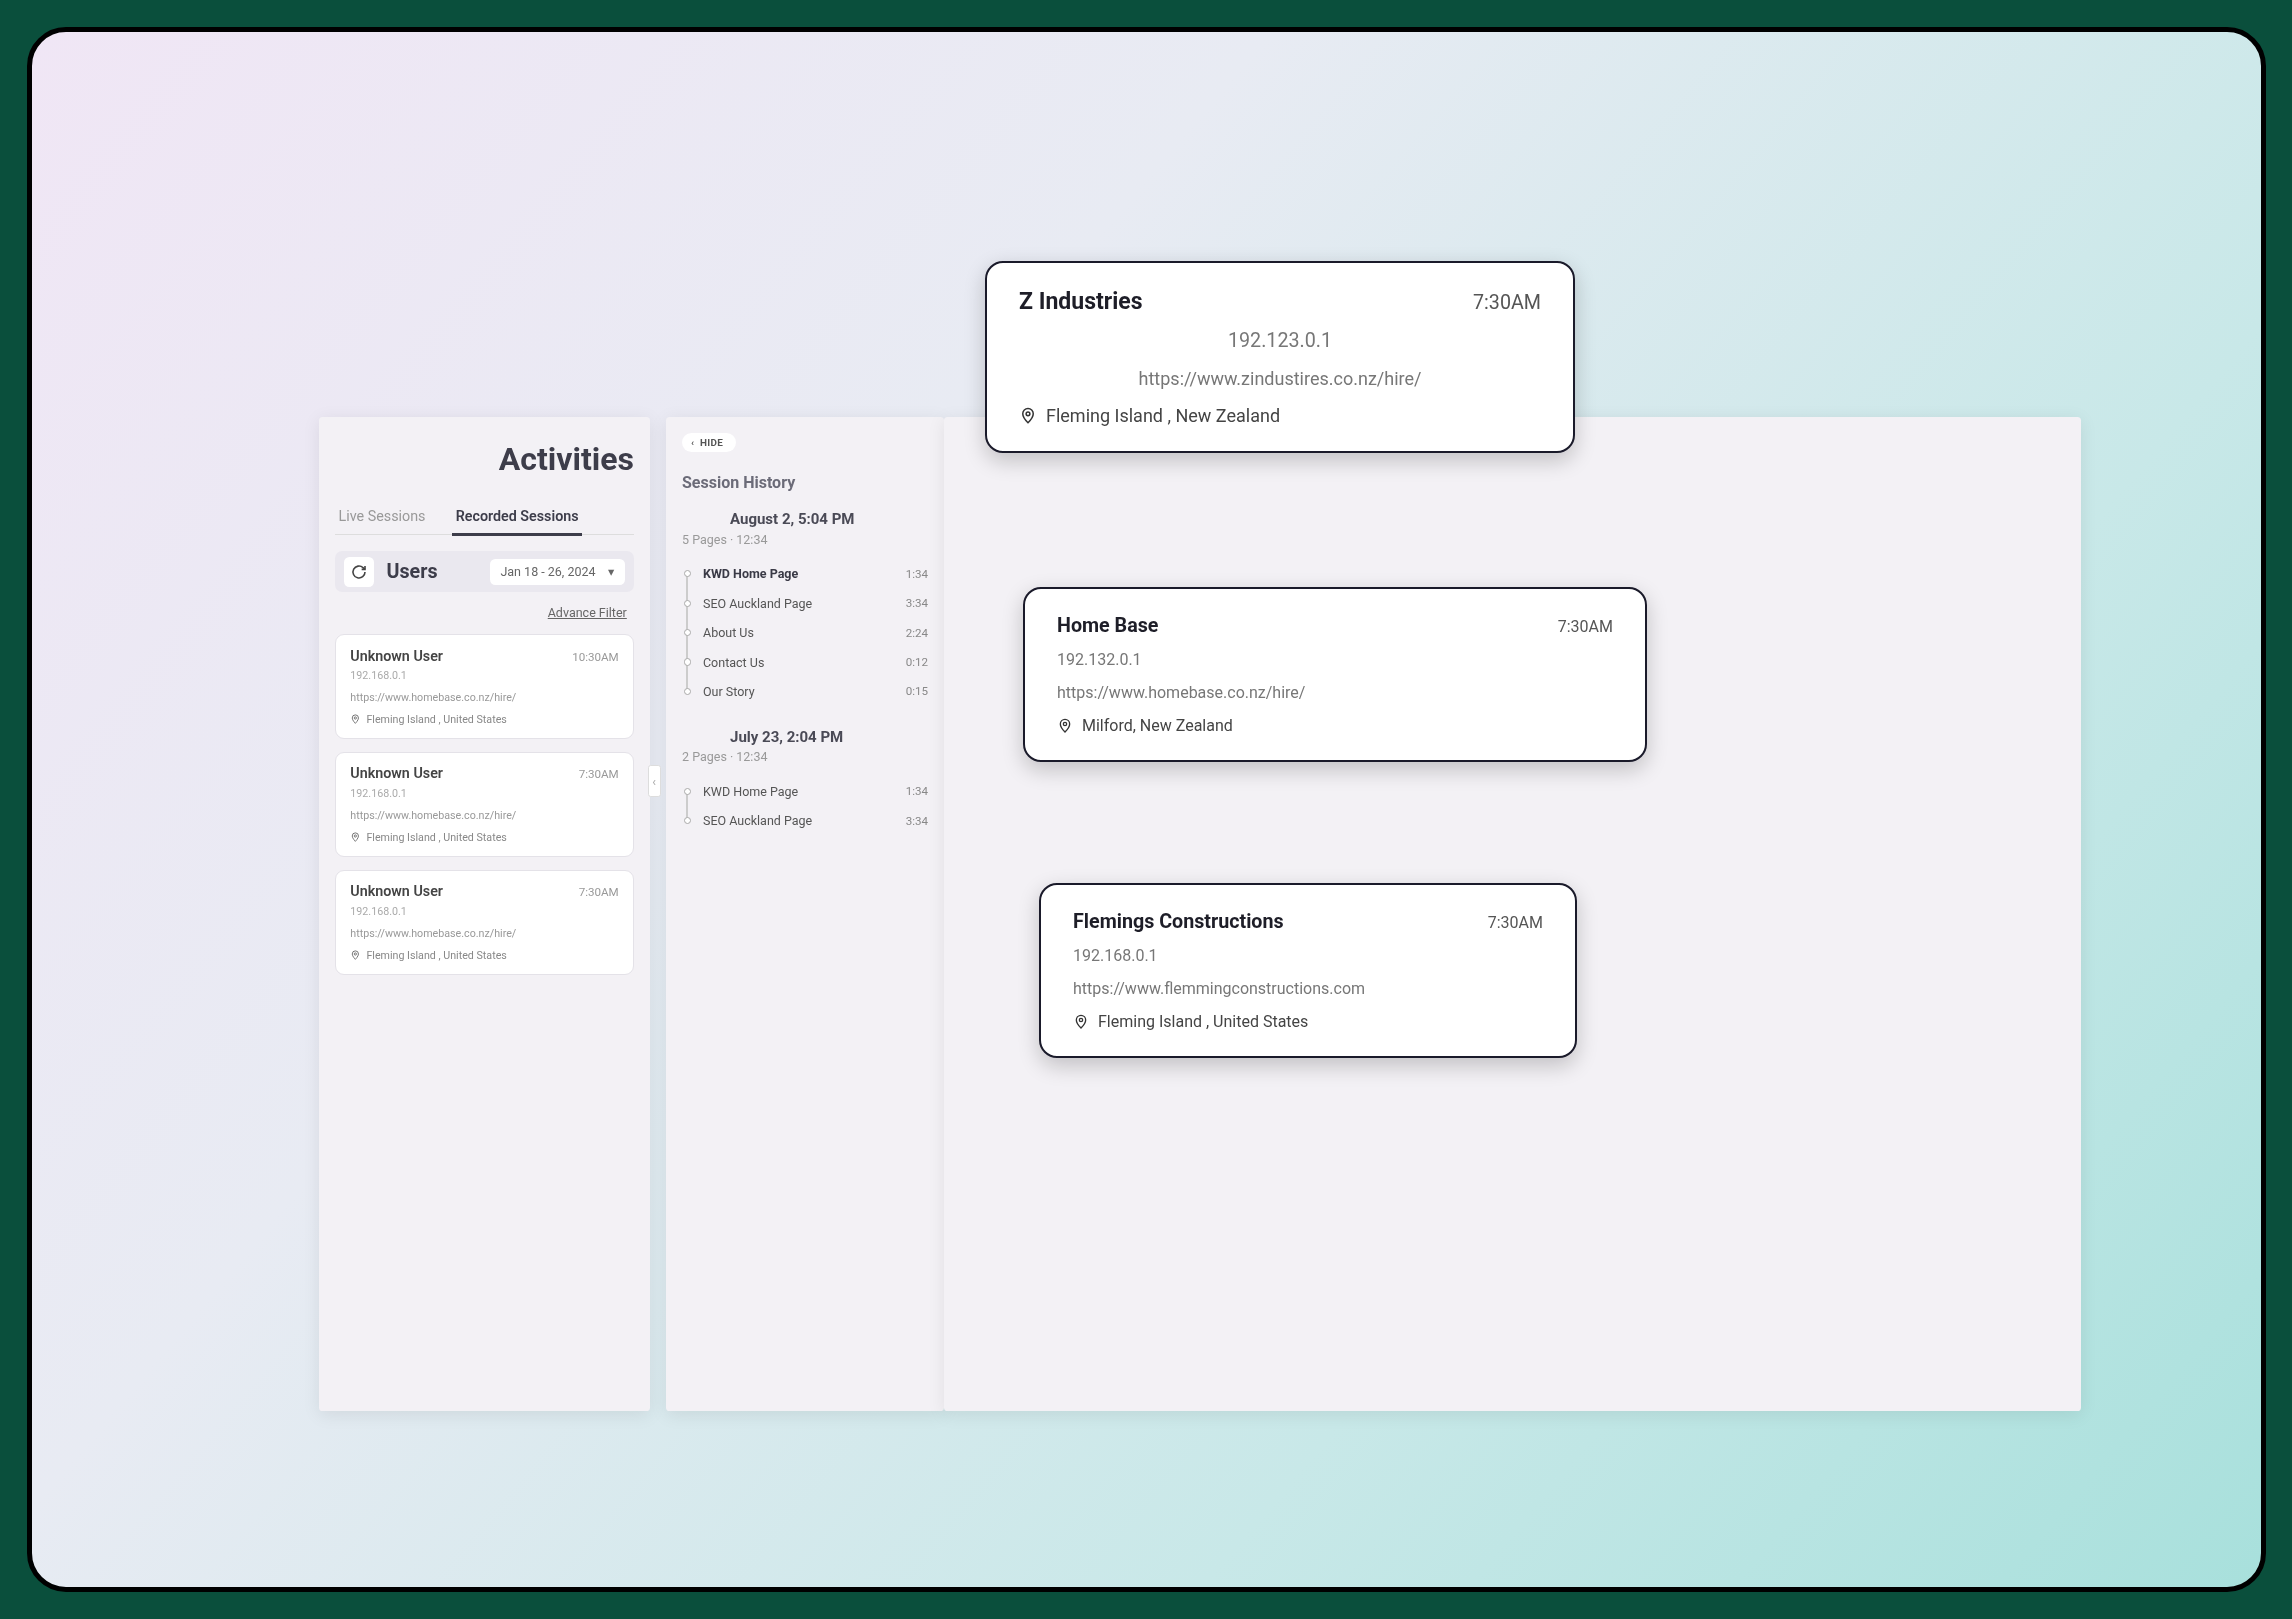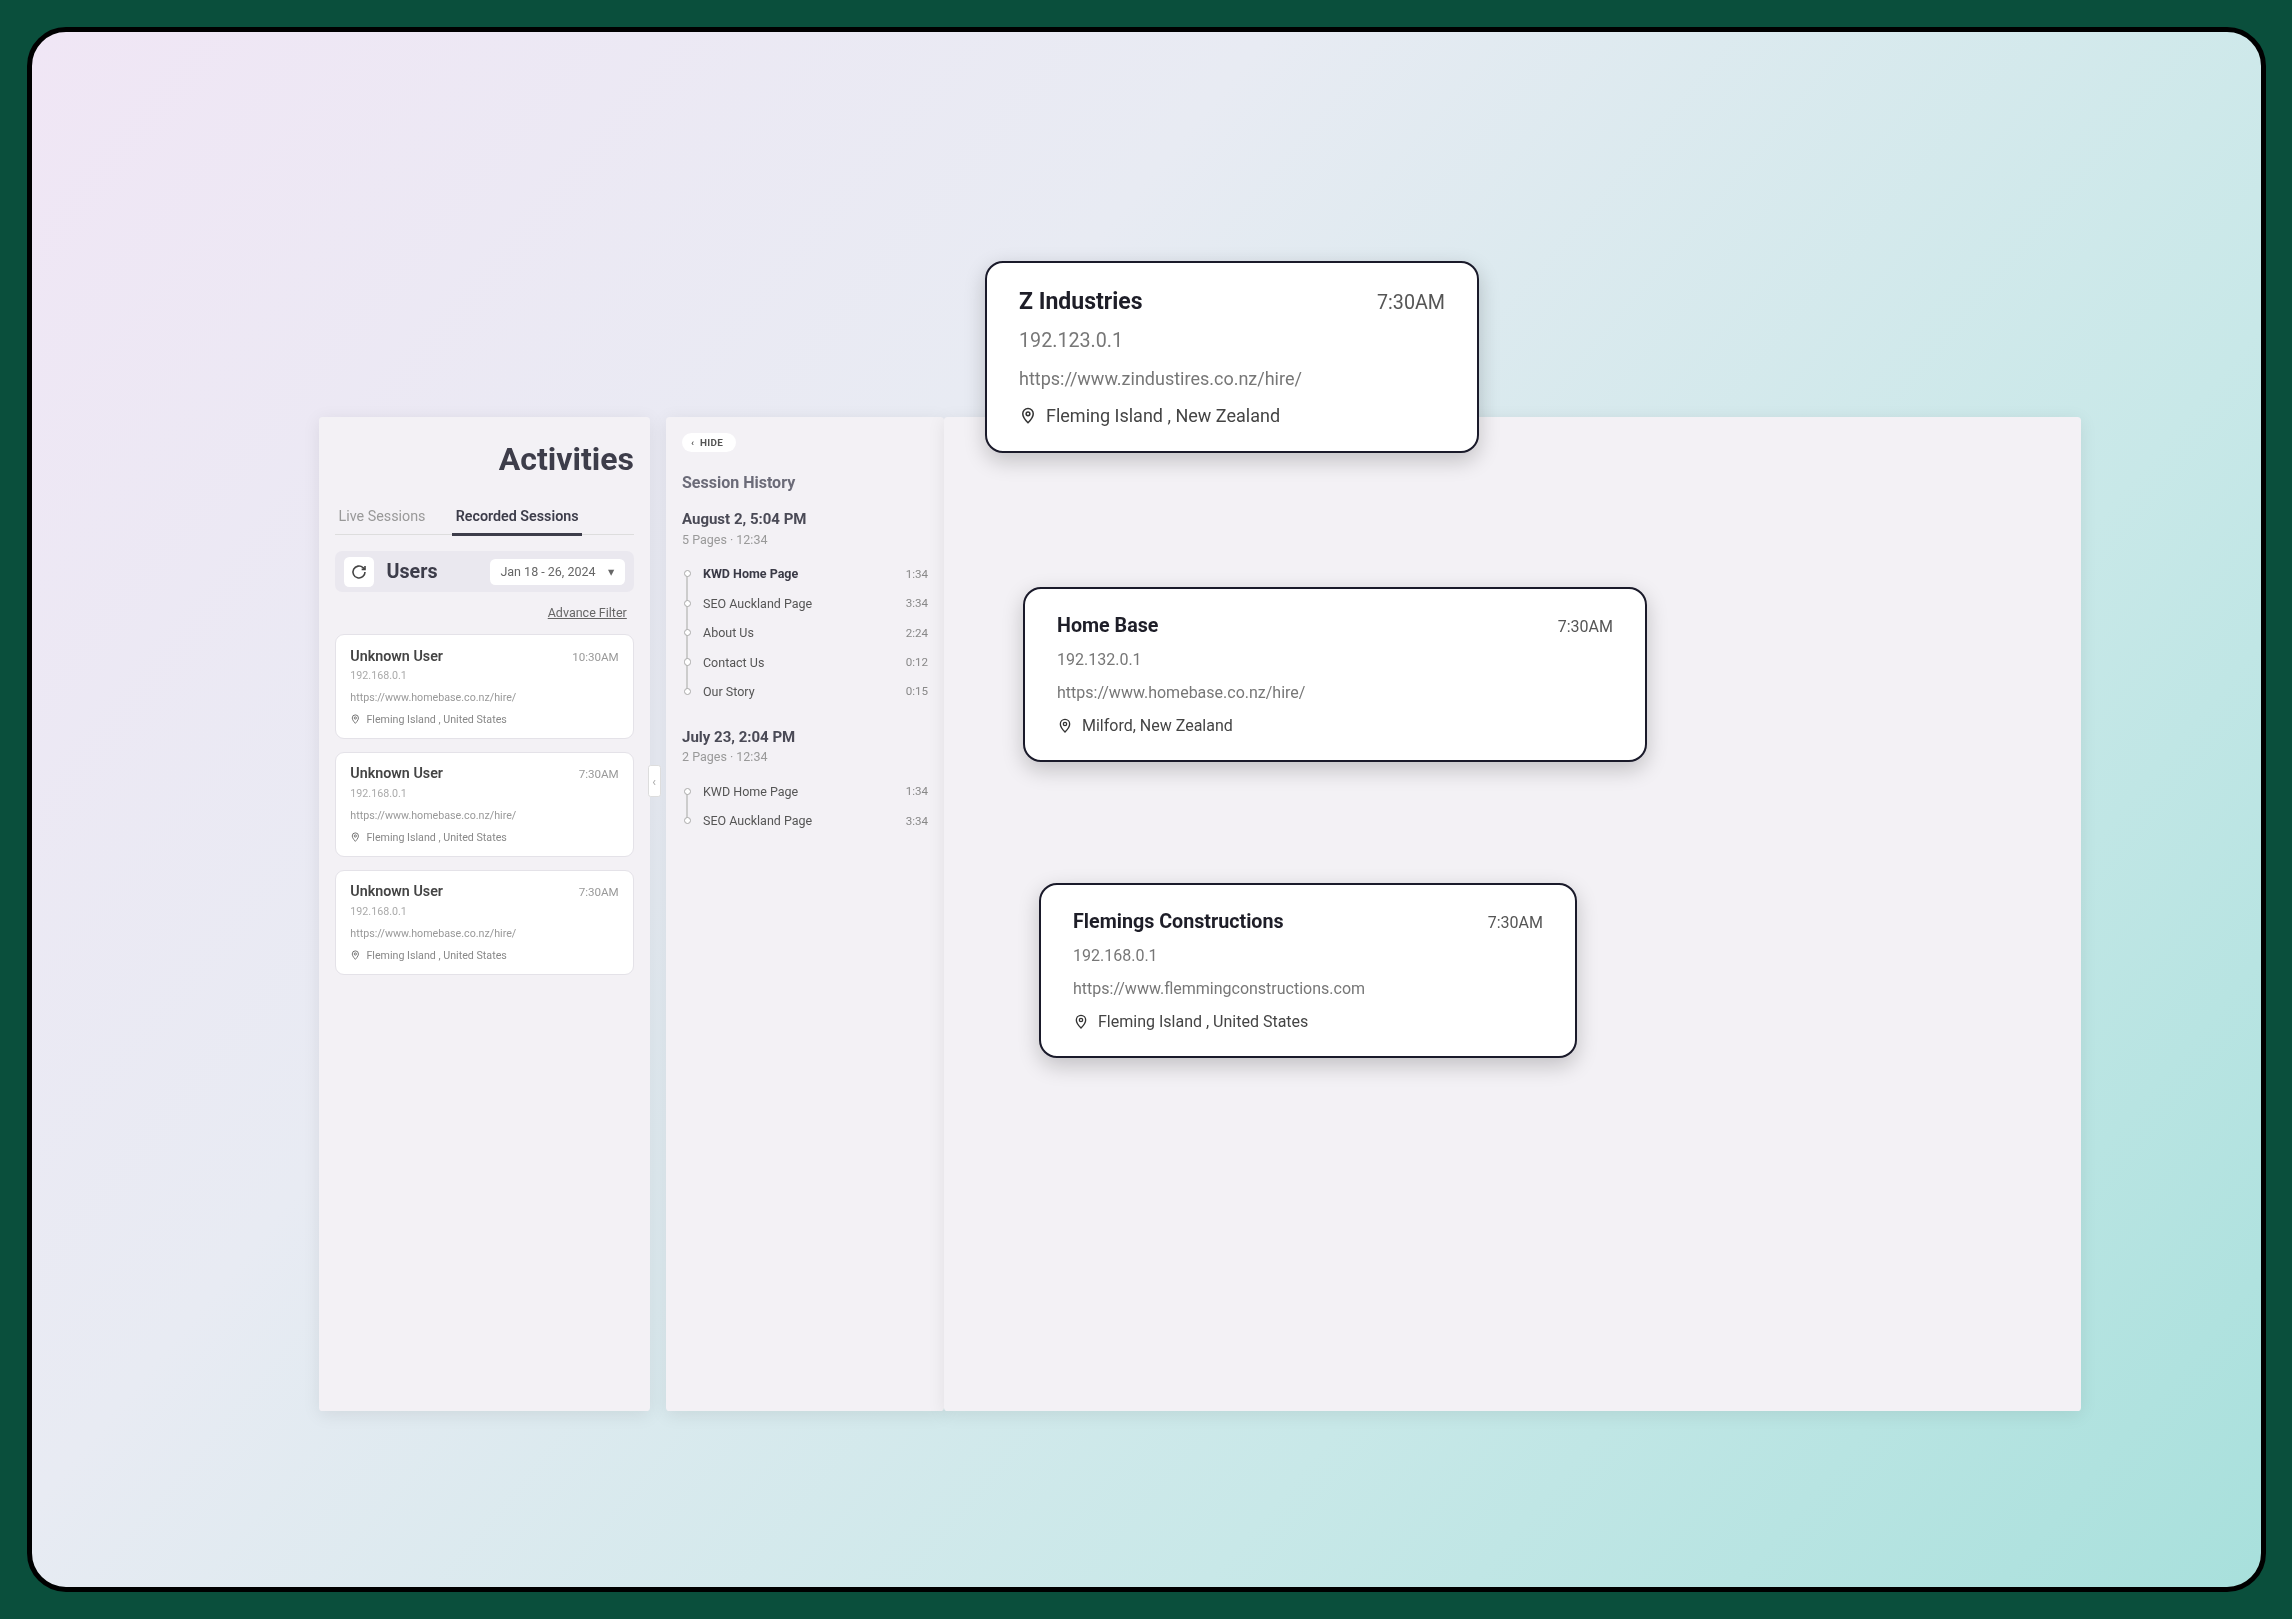--- a/index.html
+++ b/index.html
@@ -24,36 +24,36 @@
 .sc-time { font-size:11.6px; color:#999; }
 .sc-ip { font-size:10.7px; color:#aaa; margin-top:5.4px; }
 .sc-url { font-size:10.7px; color:#999; margin-top:9px; }
 .sc-loc { display:flex; align-items:center; gap:5.4px; font-size:10.7px; color:#888; margin-top:9px; }
 .pin { width:10.7px; height:10.7px; display:inline-flex; }
 
 
 .mid { top:385px; left:634px; width:278px; height:994px; padding:16px 16px; }
 .hide-btn { display:inline-flex; align-items:center; gap:5.4px; background:#fff; border-radius:12.5px; padding:3.6px 12.5px 3.6px 9px; font-size:9.9px; font-weight:700; color:#555; letter-spacing:0.4px; }
 .mid-title { font-size:16px; font-weight:700; color:#6b6b78; margin:21.5px 0 18px; }
-.hist-date { font-size:15px; font-weight:700; color:#4a4a56; }
+.hist-date { font-size:15px; font-weight:700; color:#4a4a56;margin-left:48px; }
 .hist-sub { font-size:12.5px; color:#999; margin-top:3.6px; margin-bottom:12.5px; }
 .hist-row { display:flex; align-items:center; padding:7.2px 0; position:relative; }
 .hist-dot { width:7.2px; height:7.2px; border:1.3px solid #aaa; border-radius:50%; background:#fff; z-index:2; }
 .hist-link { font-size:12.5px; color:#555; margin-left:12px; flex:1; }
 .hist-link.bold { font-weight:700; color:#3a3a46; }
 .hist-dur { font-size:11.6px; color:#888; }
 .hist-group { position:relative; margin-left:1.8px; margin-bottom:21.5px; }
 .hist-line { position:absolute; left:2.7px; top:12.5px; bottom:12.5px; width:1.3px; background:#ccc; z-index:1; }
 
 
 .right { top:385px; left:912px; width:1137px; height:994px; }
 
 
 .big-card { position:absolute; background:#fff; border:2.7px solid #1a1a2a; border-radius:18px; box-shadow:0 7.2px 21.5px rgba(0,0,0,0.2); padding:25px 32px; }
-.big1 { top:229px; left:953px; width:494px; }
+.big1 { top:229px; left:953px; width:590px;text-align:center; }
 .big2 { top:555px; left:991px; width:624px; }
 .big3 { top:851px; left:1007px; width:538px; }
 .bc-head { display:flex; justify-content:space-between; align-items:baseline; }
 .bc-name { font-size:23px; font-weight:700; color:#1e1e28; }
 .big2 .bc-name, .big3 .bc-name { font-size:19.7px; }
 .bc-time { font-size:19.7px; color:#555; }
 .big2 .bc-time, .big3 .bc-time { font-size:16px; }
 .bc-ip { font-size:19.7px; color:#777; margin-top:14.3px; }
 .big2 .bc-ip, .big3 .bc-ip { font-size:16px; margin-top:12.5px; }
 .bc-url { font-size:18px; color:#777; margin-top:16px; }

